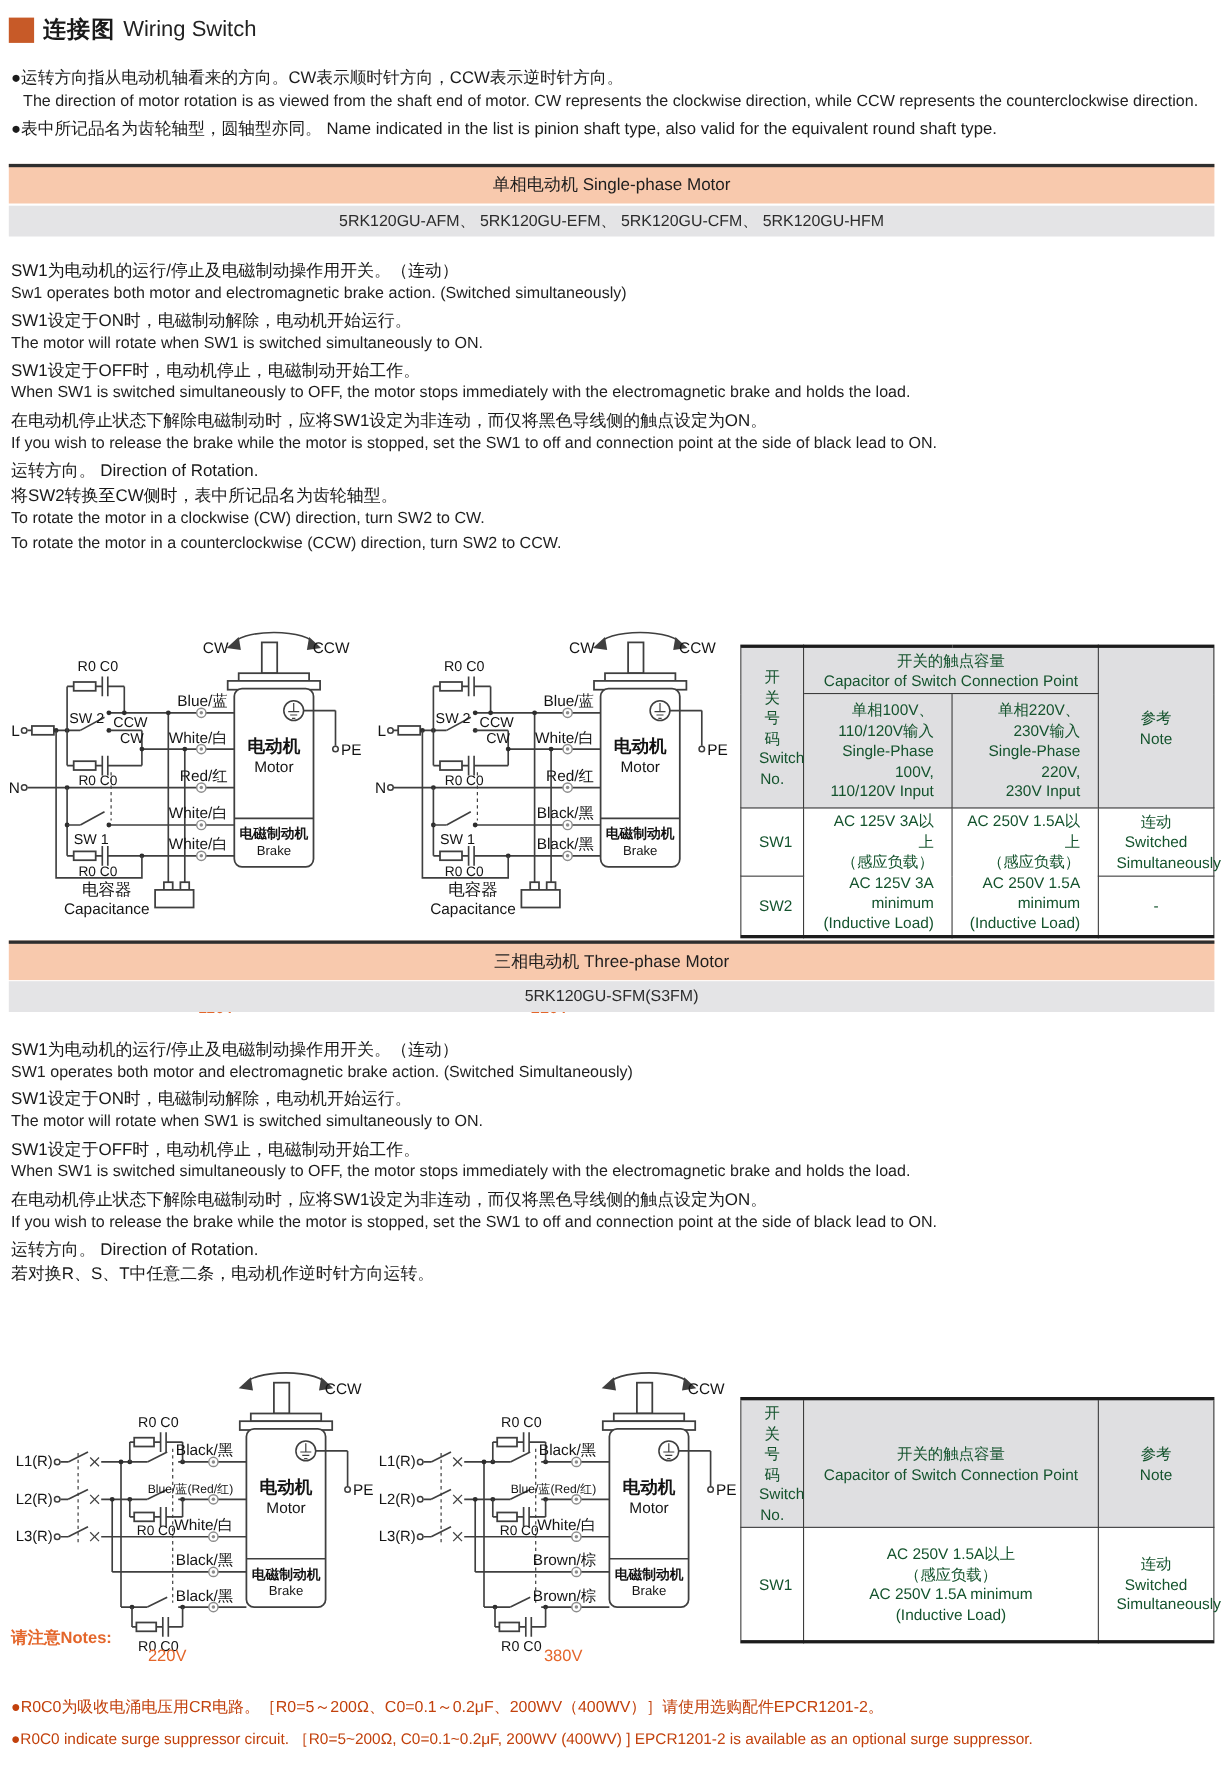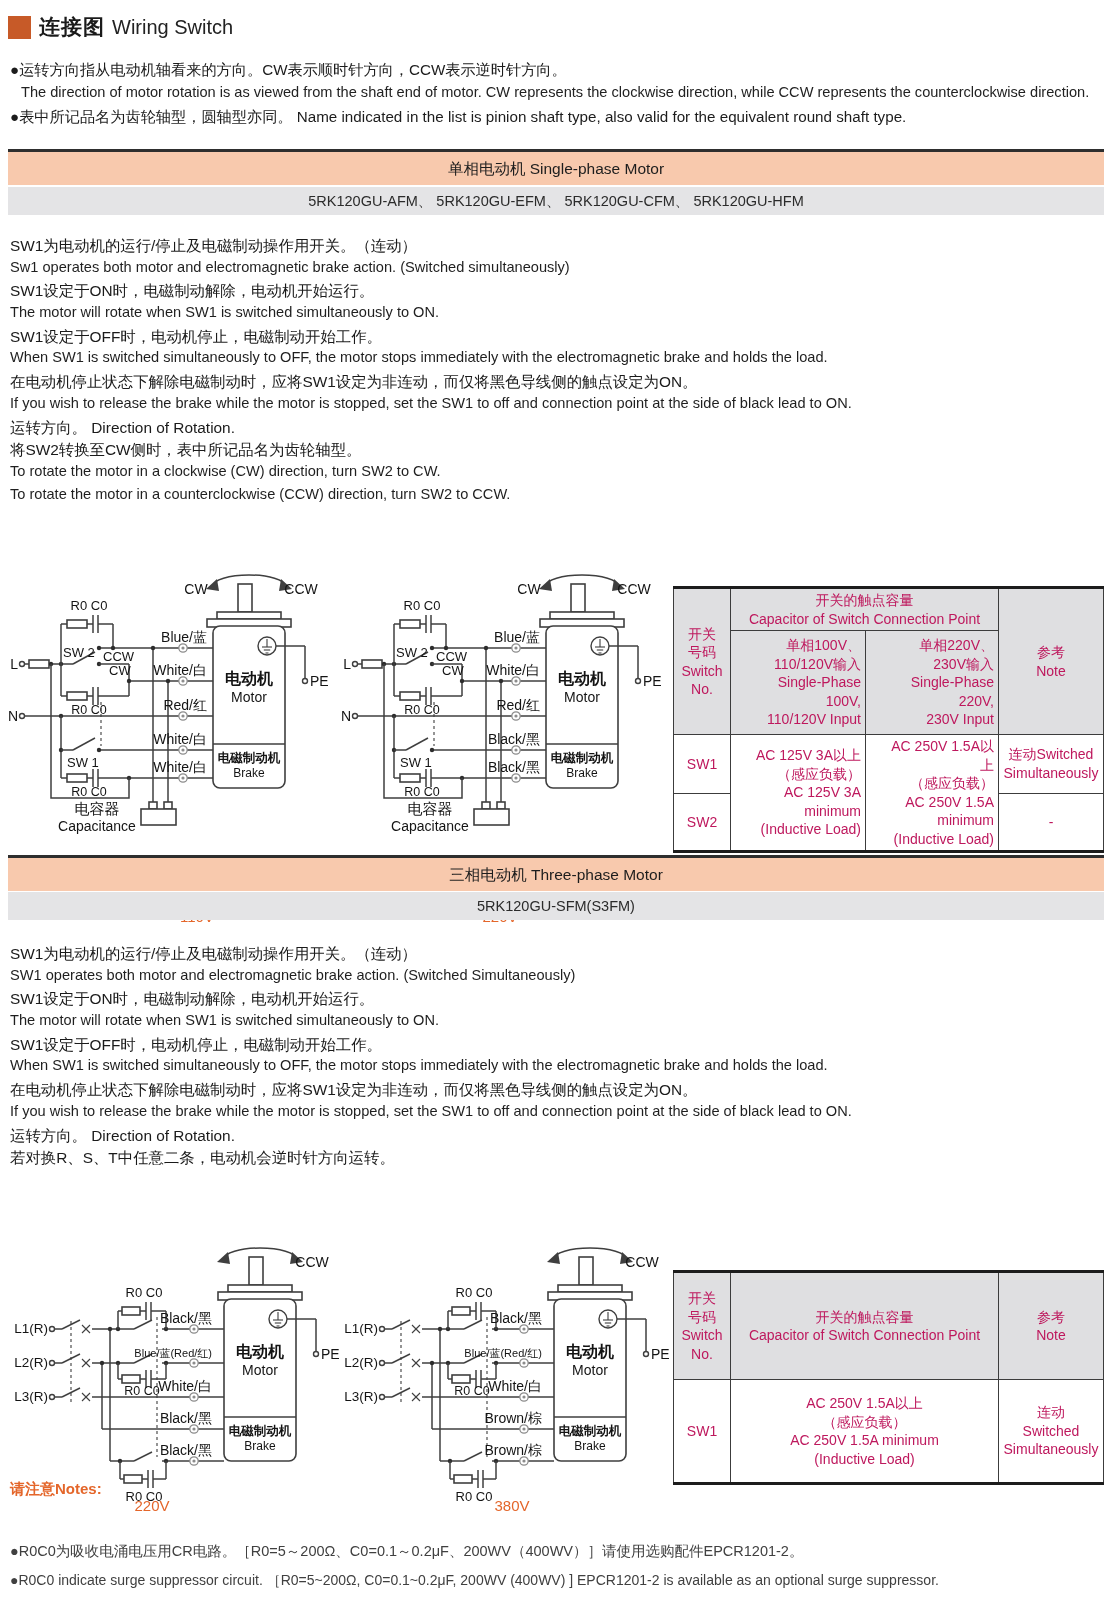--- a/index.html
+++ b/index.html
@@ -27,27 +27,27 @@
   .pblock{left:10px;}
   .pline{height:22.7px;white-space:nowrap;}
   .pline.zh{font-size:15.4px;}
   .pline.en{font-size:14.6px;color:#1f1f1f;}
   
   .vcap{width:120px;text-align:center;color:#e4662a;font-size:15px;}
   
   .spec-table{border-collapse:collapse;table-layout:fixed;width:430px;
               border-top:3px solid #1c1c1c;border-bottom:3px solid #1c1c1c;}
   .spec-table td{border:1px solid #3c3c3c;text-align:center;vertical-align:middle;
-                 white-space:pre-line;padding:2px 4px;line-height:18.5px;
-                 font-size:14px;color:#be185d;}
+                 white-space:pre-line;padding:2px 16px;line-height:18.5px;
+                 font-size:14px;color:#14532d;}
   .spec-table td.hd{background:#dfdfe1;}
   .spec-table td.cl{text-align:right;padding-left:13px;}
   
   .notes-label{color:#e4662a;font-size:15px;font-weight:bold;}
-  .note-line{font-size:14.5px;color:#404040;white-space:nowrap;}
+  .note-line{font-size:14.5px;color:#c2410c;white-space:nowrap;}
   .note-line.en{font-size:14px;}
   svg text{font-family:"Liberation Sans","DejaVu Sans",sans-serif;}
 </style>
 </head>
 <body>
 
 <div class="abs title-row">
   <span class="title-square"></span>
   <span class="title-zh">连接图</span>
   <span class="title-en">Wiring Switch</span>
@@ -350,21 +350,21 @@
 <div class="abs pblock" style="top:944px;">
     <div class="pline zh">SW1为电动机的运行/停止及电磁制动操作用开关。（连动）</div>
     <div class="pline en">SW1 operates both motor and electromagnetic brake action. (Switched Simultaneously)</div>
     <div class="pline zh">SW1设定于ON时，电磁制动解除，电动机开始运行。</div>
     <div class="pline en">The motor will rotate when SW1 is switched simultaneously to ON.</div>
     <div class="pline zh">SW1设定于OFF时，电动机停止，电磁制动开始工作。</div>
     <div class="pline en">When SW1 is switched simultaneously to OFF, the motor stops immediately with the electromagnetic brake and holds the load.</div>
     <div class="pline zh">在电动机停止状态下解除电磁制动时，应将SW1设定为非连动，而仅将黑色导线侧的触点设定为ON。</div>
     <div class="pline en">If you wish to release the brake while the motor is stopped, set the SW1 to off and connection point at the side of black lead to ON.</div>
     <div class="pline zh">运转方向。 Direction of Rotation.</div>
-    <div class="pline zh">若对换R、S、T中任意二条，电动机会逆时针方向运转。</div>
+    <div class="pline zh">若对换R、S、T中任意二条，电动机作逆时针方向运转。</div>
   </div>
 
 <svg id="d-tp-0" class="abs" style="left:8px;top:1233px;" width="334" height="278" viewBox="0 0 334 278">
     <path d="M216,26 A36,11 0 0 1 288,26" fill="none" stroke="#3f3f3f" stroke-width="1.5"></path>
     <polygon points="209,29 220,19 222,31" fill="#3f3f3f"></polygon>
     <polygon points="295,29 284,19 282,31" fill="#3f3f3f"></polygon>
     <text x="304" y="34" fill="#141414" font-size="14" text-anchor="middle" font-weight="normal">CCW</text>
     <rect x="241" y="24" width="14" height="28" fill="#fff" stroke="#3f3f3f" stroke-width="1.6"></rect>
     <rect x="220" y="52" width="64" height="7" fill="#fff" stroke="#3f3f3f" stroke-width="1.6"></rect>
     <rect x="210" y="59" width="84" height="8" fill="#fff" stroke="#3f3f3f" stroke-width="1.6"></rect>

